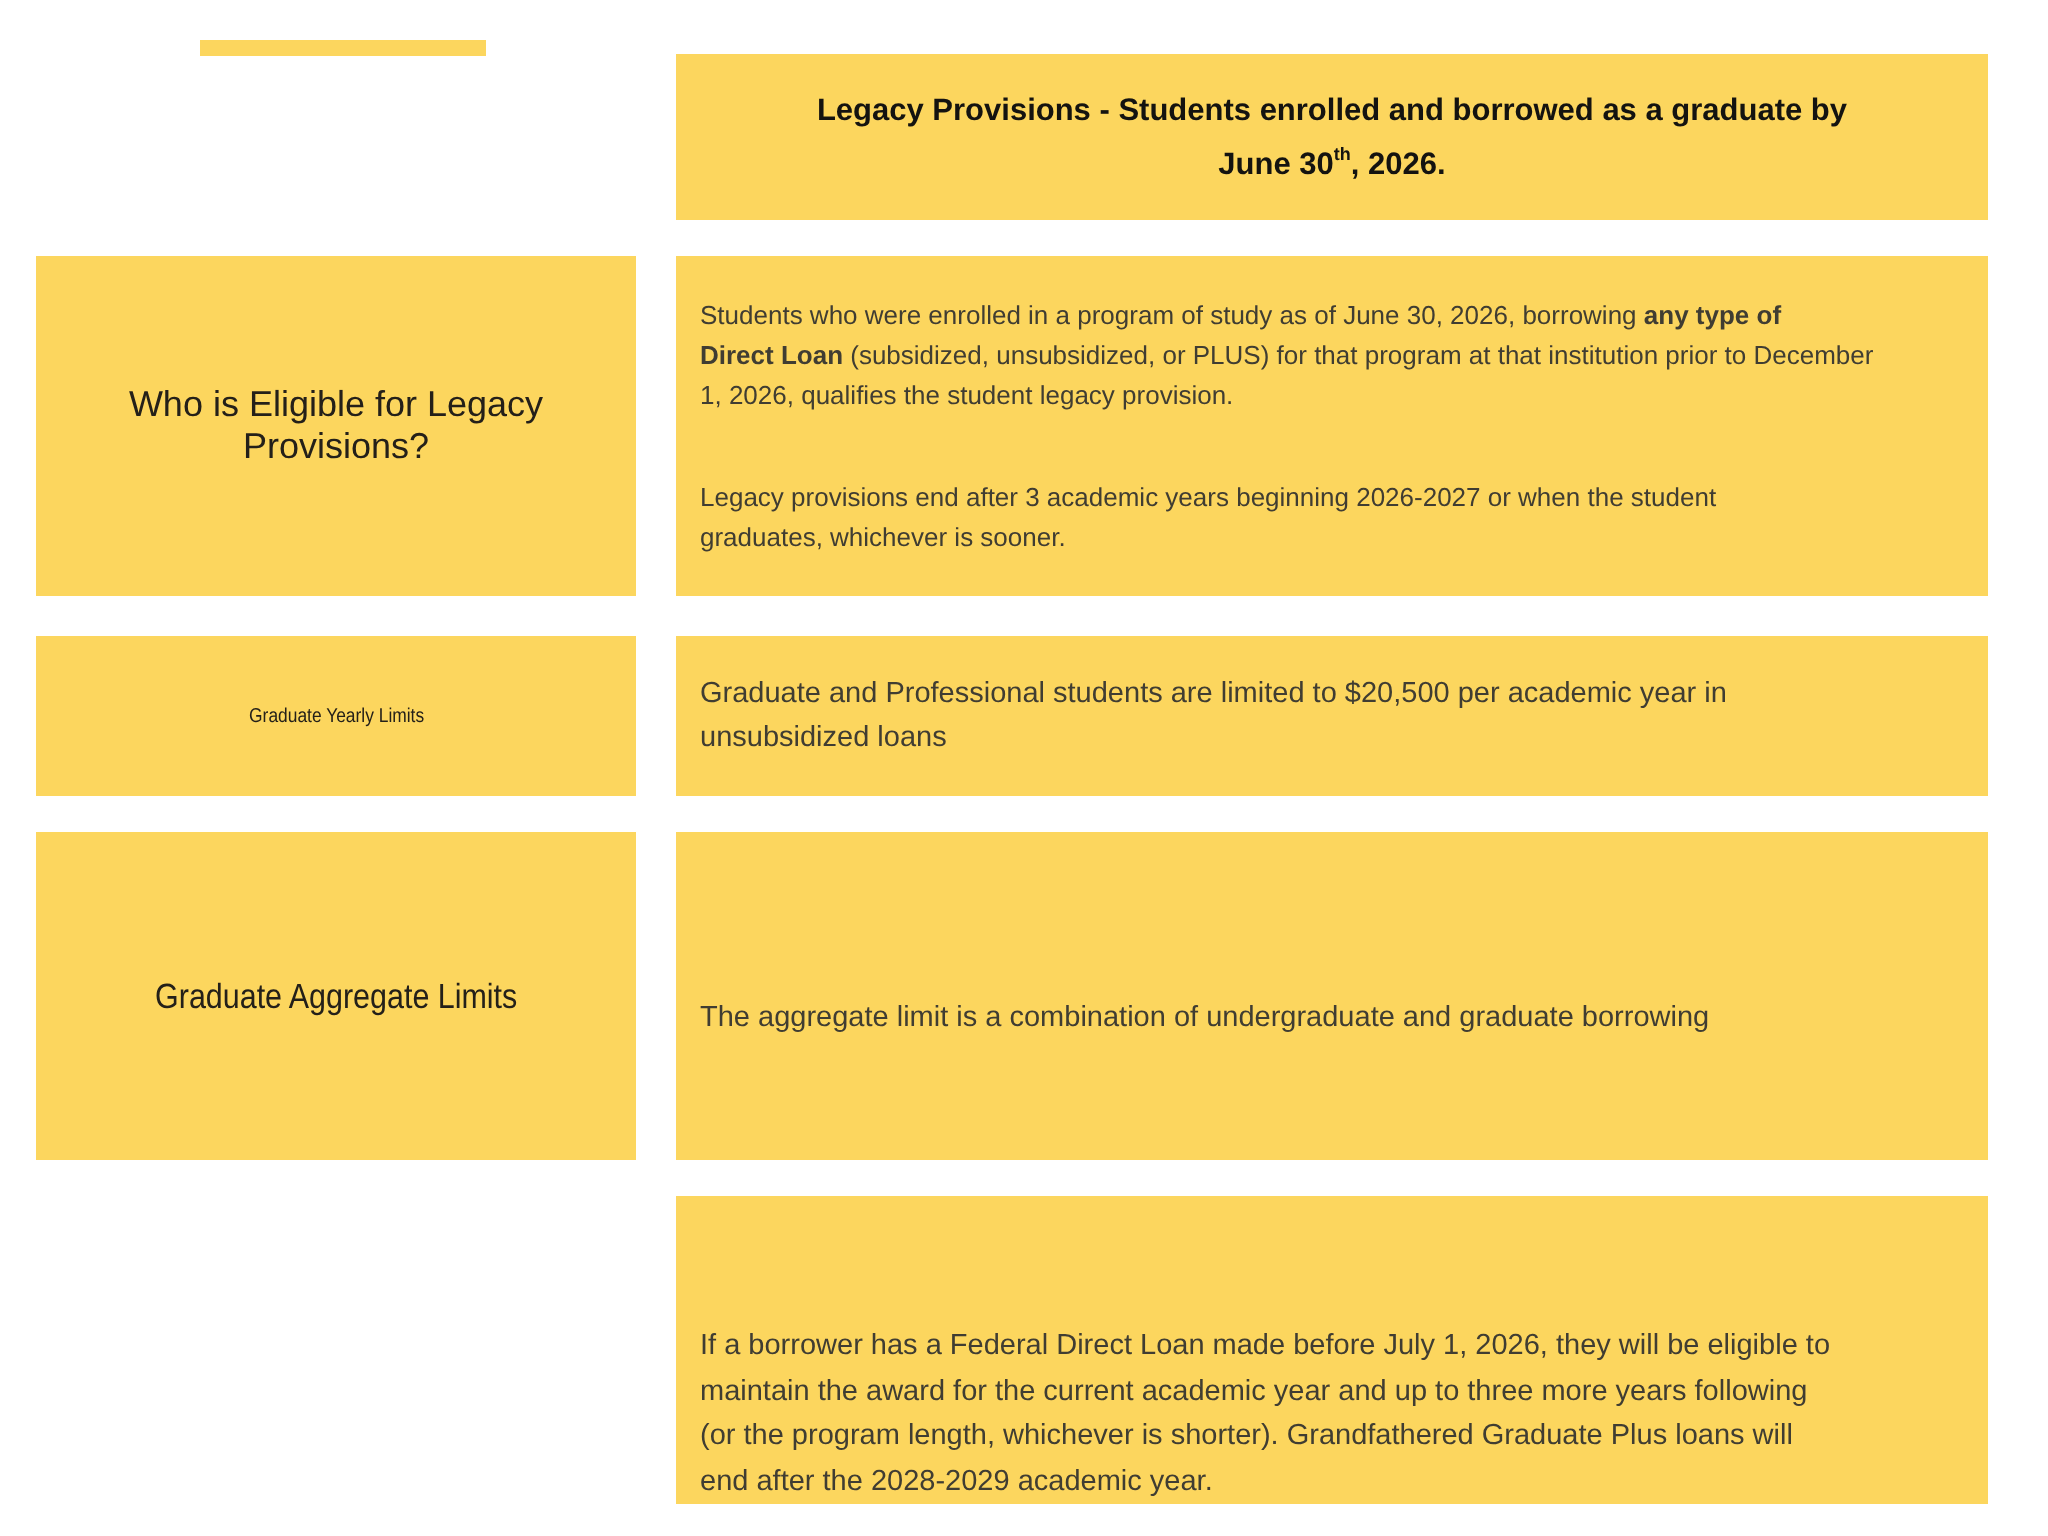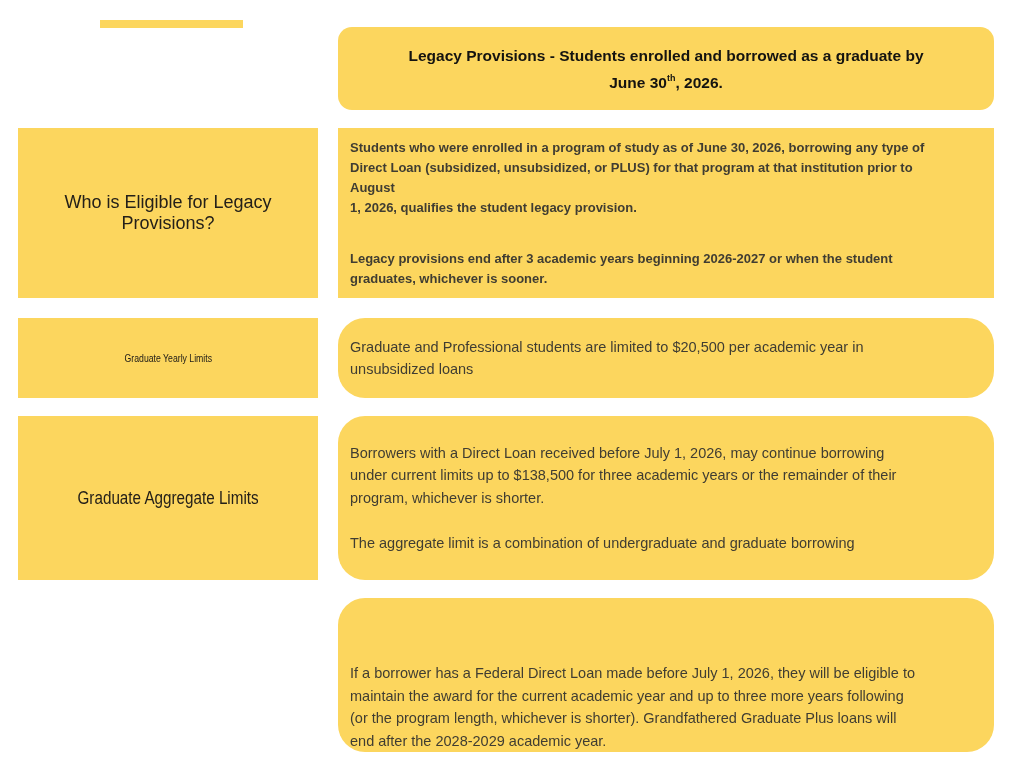--- a/index.html
+++ b/index.html
@@ -23,43 +23,43 @@
   .cell {
     position: absolute;
     background: var(--box-yellow);
   }
   
   .accent-strip { left: 100px; top: 20px; width: 143px; height: 8px; }
   .logo-cell    { left: 18px;  top: 27px; width: 300px; height: 83px;
                   display: flex; align-items: center; justify-content: center; }
   .title-cell   { left: 338px; top: 27px; width: 656px; height: 83px;
                   display: flex; align-items: center; justify-content: center;
-                  text-align: center; padding: 0 24px; border-radius: 14px; }
+                  text-align: center; padding: 0 24px; }
   .page-title   { font-size: 15.5px; line-height: 27px; font-weight: bold;
                   color: var(--title-text); }
   .page-title sup { font-size: 9px; line-height: 0; margin-top: 28px; }
   
   .label-cell { left: 18px; width: 300px;
                 display: flex; align-items: center; justify-content: center;
                 text-align: center; color: var(--label-text); padding: 0 10px; }
   .content-cell { left: 338px; width: 656px;
                   display: flex; flex-direction: column; justify-content: center;
                   color: var(--body-text); padding: 0 34px 0 12px; }
   .r2 { top: 128px; height: 170px; }
   .r3 { top: 318px; height: 80px;  }
   .r4 { top: 416px; height: 164px; }
   .r5 { top: 598px; height: 154px; justify-content: flex-end; }
   .label-r2 { font-size: 18px; }
   .label-r3 { font-size: 10px; }
   .label-r4 { font-size: 17.5px; }
   .label-r5 { font-size: 16px; }
   .cond { display: inline-block; transform: scaleX(0.87); transform-origin: center; }
   .content-cell p { white-space: pre-line; }
-  .body-sm { font-size: 13px;   line-height: 20px; font-weight: bold; }
-  .body-md { font-size: 14.5px; line-height: 22.5px; border-radius: 27px; }
+  .body-sm { font-size: 13px;   line-height: 20px; }
+  .body-md { font-size: 14.5px; line-height: 22.5px; }
   .gap-sm { margin-top: 31px; }
   .gap-md { margin-top: 23px; }
   
   .logo { position: relative; display: inline-block;
           font-family: "DejaVu Serif", "Liberation Serif", serif;
           font-size: 47px; letter-spacing: -5px; color: var(--logo-color);
           line-height: 1; padding-right: 5px; }
   .flame { position: absolute; top: -10px; right: -1px; }
 </style>
 </head>
@@ -75,41 +75,38 @@
       <span>Legacy Provisions - Students enrolled and borrowed as a graduate by</span><br>
       <span>June 30</span><sup>th</sup><span>, 2026.</span>
     </div>
   </div>
 
   <div class="cell label-cell label-r2 r2">
     <span>Who is Eligible for Legacy Provisions?</span>
   </div>
   <div class="cell content-cell body-sm r2">
     <p><span>Students who were enrolled in a program of study as of June 30, 2026, borrowing </span><b>any type of
-Direct Loan</b><span> (subsidized, unsubsidized, or PLUS) for that program at that institution prior to August
+Direct Loan</b><span> (subsidized, unsubsidized, or PLUS) for that program at that institution prior to December
 1, 2026, qualifies the student legacy provision.</span></p>
     <p class="gap-sm">Legacy provisions end after 3 academic years beginning 2026-2027 or when the student
 graduates, whichever is sooner.</p>
   </div>
 
   <div class="cell label-cell label-r3 r3">
     <span class="cond">Graduate Yearly Limits</span>
   </div>
   <div class="cell content-cell body-md r3">
     <p>Graduate and Professional students are limited to $20,500 per academic year in
 unsubsidized loans</p>
   </div>
 
   <div class="cell label-cell label-r4 r4">
     <span class="cond">Graduate Aggregate Limits</span>
   </div>
   <div class="cell content-cell body-md r4">
-    <p>Borrowers with a Direct Loan received before July 1, 2026, may continue borrowing
-under current limits up to $138,500 for three academic years or the remainder of their
-program, whichever is shorter.</p>
     <p class="gap-md">The aggregate limit is a combination of undergraduate and graduate borrowing</p>
   </div>
 
   <div class="cell content-cell body-md r5">
     <p>If a borrower has a Federal Direct Loan made before July 1, 2026, they will be eligible to
 maintain the award for the current academic year and up to three more years following
 (or the program length, whichever is shorter). Grandfathered Graduate Plus loans will
 end after the 2028-2029 academic year.</p>
   </div>
 

